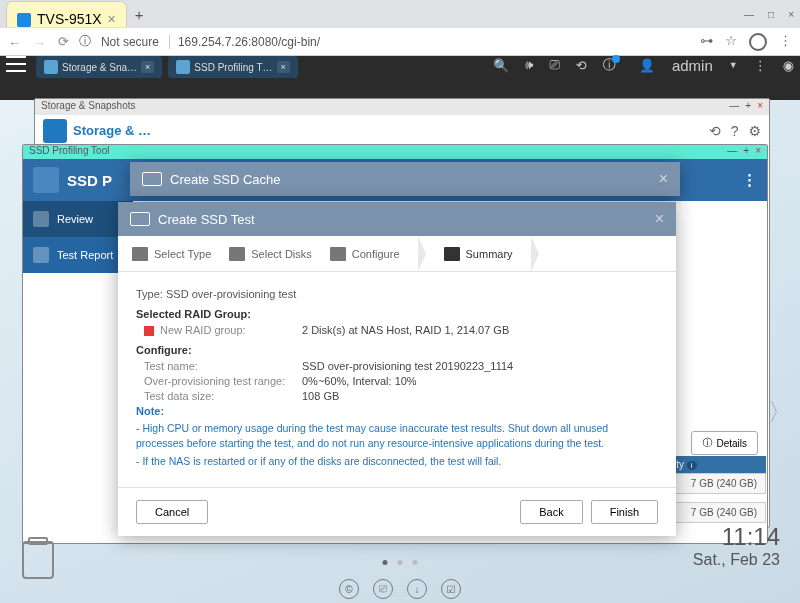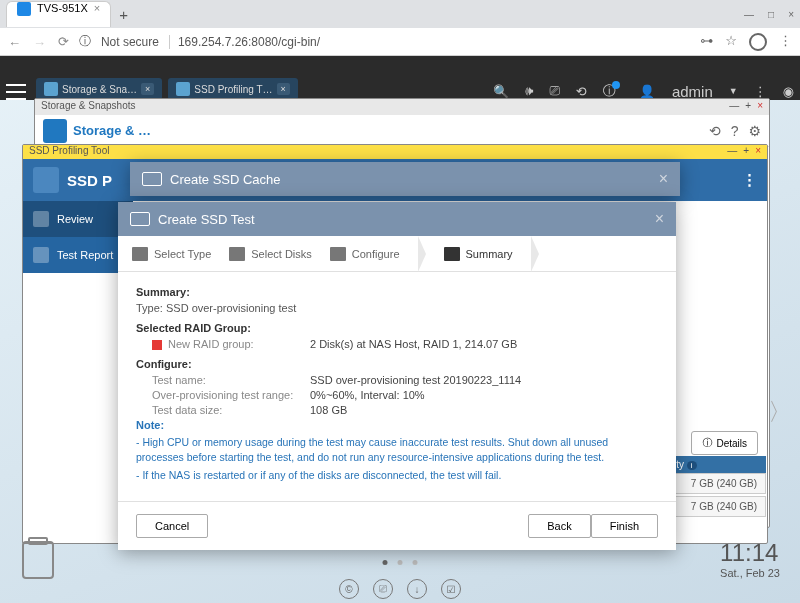--- a/index.html
+++ b/index.html
@@ -1,41 +1,41 @@
 <!DOCTYPE html>
 <html><head>
 <meta charset="utf-8">
 <style>
 *{margin:0;padding:0;box-sizing:border-box;font-family:Arial,Helvetica,sans-serif}
 body{width:800px;height:603px;overflow:hidden;background:#f0f0f0;position:relative}
 .chrome{height:28px;background:#dfe1e4;display:flex;align-items:center;position:relative}
-.tab{background:#ffffff;height:26px;margin-left:6px;padding:0 10px;display:flex;align-items:flex-start;border-radius:6px 6px 0 0;font-size:11px;gap:6px;border:1px solid #ccc;border-bottom:none}
+.tab{background:#fef9c3;height:26px;margin-left:6px;padding:0 10px;display:flex;align-items:flex-end;border-radius:6px 6px 0 0;font-size:14px;gap:6px;border:1px solid #ccc;border-bottom:none}
 .tab-icon{width:14px;height:14px;background:#1e88e5;border-radius:2px}
 .newtab{margin-left:8px;font-size:15px;color:#555}
 .winctrl{position:absolute;right:6px;display:flex;gap:14px;color:#666;font-size:10px}
 .urlbar{height:28px;background:#fff;border-bottom:1px solid #d0d0d0;display:flex;align-items:center;padding:0 8px;gap:10px;font-size:12px;color:#555}
 .url-icons{display:flex;gap:12px;color:#888;font-size:13px}
 .url-right{margin-left:auto;display:flex;gap:12px;color:#666;font-size:13px}
 .desktop{position:absolute;top:56px;left:0;right:0;bottom:0;background:linear-gradient(160deg,#e7f2f8 0%,#c9dae6 100%)}
-.topbar{height:44px;background:#2b2b2b;display:flex;align-items:flex-end;padding:0 6px;gap:6px;color:#ddd;font-size:11px}
+.topbar{height:44px;background:#2b2b2b;display:flex;align-items:flex-start;padding:0 6px;gap:6px;color:#ddd;font-size:11px}
 .hamburger{width:20px;height:16px;display:flex;flex-direction:column;justify-content:space-between;margin-right:4px}
 .hamburger div{height:2px;background:#fff}
 .taskitem{background:#27455f;padding:4px 8px;border-radius:3px;display:flex;align-items:center;gap:4px;font-size:10px}
 .task-icon{width:14px;height:14px;background:#5ba3d0;border-radius:2px}
 .task-close{background:#3a5a75;padding:1px 4px;font-size:9px;border-radius:2px}
 .topright{margin-left:auto;display:flex;align-items:center;gap:16px;color:#ccc;font-size:13px}
 .topright>span{cursor:pointer}
 .badge{width:8px;height:8px;background:#2196f3;border-radius:50%;display:inline-block;position:relative;top:-6px;left:-4px}
 .storage-win{position:absolute;top:42px;left:34px;width:736px;height:430px;background:#fff;border:1px solid #888;border-radius:2px}
 .storage-title{height:16px;background:#e8e8e8;font-size:10px;padding:1px 6px;color:#555;display:flex}
 .storage-title-ctrls{margin-left:auto;display:flex;gap:6px}
 .storage-header{height:32px;background:#fff;border-bottom:1px solid #ddd;display:flex;align-items:center;padding:0 8px;gap:6px}
 .storage-logo{width:24px;height:24px;background:#2078c0;border-radius:3px}
 .profiling-win{position:absolute;top:88px;left:22px;width:746px;height:400px;background:#fff;border:1px solid #888;border-radius:2px}
-.profiling-title{height:14px;background:#fde047;font-size:10px;padding:0 6px;color:#555;display:flex}
+.profiling-title{height:14px;background:#5eead4;font-size:10px;padding:0 6px;color:#555;display:flex}
 .profiling-header{height:42px;background:#2f6da8;display:flex;align-items:center;padding:0 10px;gap:8px}
 .profiling-header-icon{width:26px;height:26px;background:#4b87bf;border-radius:3px}
 .profiling-header span{color:#fff;font-size:15px;font-weight:bold}
 .profiling-more{margin-left:auto;color:#fff;font-size:16px}
 .side{position:absolute;top:56px;left:0;width:110px;background:#2565a1}
 .side-item{height:36px;display:flex;align-items:center;padding:4px 10px;gap:8px;color:#fff;font-size:11px}
 .side-item.active{background:#1e4f7d}
 .side-icon{width:16px;height:16px;background:rgba(255,255,255,.3);border-radius:2px}
 .cache-modal{position:absolute;top:106px;left:130px;width:550px;background:#fff;box-shadow:0 3px 18px rgba(0,0,0,.35);z-index:10}
 .cache-header{height:34px;background:#7b92ad;display:flex;align-items:center;padding:6px 12px;gap:8px;color:#fff;font-size:13px}
@@ -46,38 +46,38 @@
 .steps{height:36px;background:#fff;border-bottom:1px solid #e0e0e0;display:flex;align-items:center;padding:0 14px;gap:18px;font-size:11px;color:#666}
 .step{display:flex;align-items:center;gap:6px}
 .step-icon{width:16px;height:14px;background:#777;border-radius:1px}
 .step.active{color:#333;font-weight:normal}
 .step.active .step-icon{background:#333}
 .step-arrow{width:0;height:0;border-left:8px solid #e8e8e8;border-top:18px solid transparent;border-bottom:18px solid transparent}
 .body{padding:14px 18px;font-size:11px;color:#555}
 .body h4{font-size:11px;color:#333;margin-bottom:4px}
 .body .line{margin:2px 0}
 .body .section{margin-top:8px}
-.kv{display:flex;margin:3px 16px}
+.kv{display:flex;margin:3px 8px}
 .kv .k{width:158px;color:#888}
 .kv .v{color:#444}
 .raid-sq{width:10px;height:10px;background:#e53935;display:inline-block;margin-right:6px;vertical-align:middle}
 .note{color:#2874b8;margin-top:0}
 .note p{margin:4px 0;font-size:10.5px;line-height:1.4}
 .footer{border-top:1px solid #e0e0e0;padding:12px 18px;display:flex}
 .btn{border:1px solid #aaa;background:#fff;padding:5px 18px;font-size:11px;cursor:pointer;border-radius:2px}
-.footer-right{margin-left:auto;display:flex;gap:0}
+.footer-right{margin-left:auto;display:flex;gap:8px}
 .details-btn{position:absolute;top:375px;right:42px;border:1px solid #aaa;padding:4px 10px;font-size:10px;border-radius:3px;background:#fff;display:flex;align-items:center;gap:4px}
 .disk-rows{position:absolute;top:400px;right:34px;font-size:10px;color:#555}
-.disk-row{border:1px solid #ccc;padding:4px 8px;margin-bottom:2px;background:#f6f6f6;width:100px;text-align:right}
+.disk-row{border:1px solid #ccc;padding:4px 8px;margin-bottom:8px;background:#f6f6f6;width:100px;text-align:right}
 .capacity-hdr{background:#3370a5;color:#fff;padding:3px 8px;font-size:10px;width:100px}
 .trash{position:absolute;bottom:24px;left:22px;width:32px;height:38px;border:2px solid #888;border-radius:4px}
 .trash::before{content:"";position:absolute;top:-6px;left:4px;right:4px;height:4px;border:2px solid #888;border-radius:2px}
-.clock{position:absolute;bottom:24px;right:20px;color:#555}
+.clock{position:absolute;bottom:34px;right:20px;text-align:right;color:#555}
 .clock .time{font-size:24px;font-weight:300}
-.clock .date{font-size:11px}
+.clock .date{font-size:16px}
 .dots{position:absolute;bottom:38px;left:50%;transform:translateX(-50%);display:flex;gap:10px}
 .dots span{width:5px;height:5px;border-radius:50%;background:#bbb}
 .dots span.active{background:#666}
 .dock{position:absolute;bottom:4px;left:50%;transform:translateX(-50%);display:flex;gap:14px;color:#666;font-size:14px}
 .dock span{width:20px;height:20px;border:1.5px solid #777;border-radius:50%;display:flex;align-items:center;justify-content:center;font-size:10px}
 .next-arrow{position:absolute;top:340px;right:8px;font-size:24px;color:#aaa}
 </style>
 </head>
 <body>
 
@@ -228,21 +228,20 @@
           <span>Configure</span>
         </div>
       <div class="step-arrow"></div>
       <div class="step active">
           <span class="step-icon"></span>
           <span>Summary</span>
         </div>
       <div class="step-arrow"></div>
     </div>
     <div class="body">
-      <h4>Summary:</h4>
       <div class="line">Type: SSD over-provisioning test</div>
       <div class="section">
         <h4>Selected RAID Group:</h4>
         <div class="kv">
           <span class="k"><span class="raid-sq"></span><span>New RAID group:</span></span>
           <span class="v">2 Disk(s) at NAS Host, RAID 1, 214.07 GB</span>
         </div>
       </div>
       <div class="section">
         <h4>Configure:</h4>

